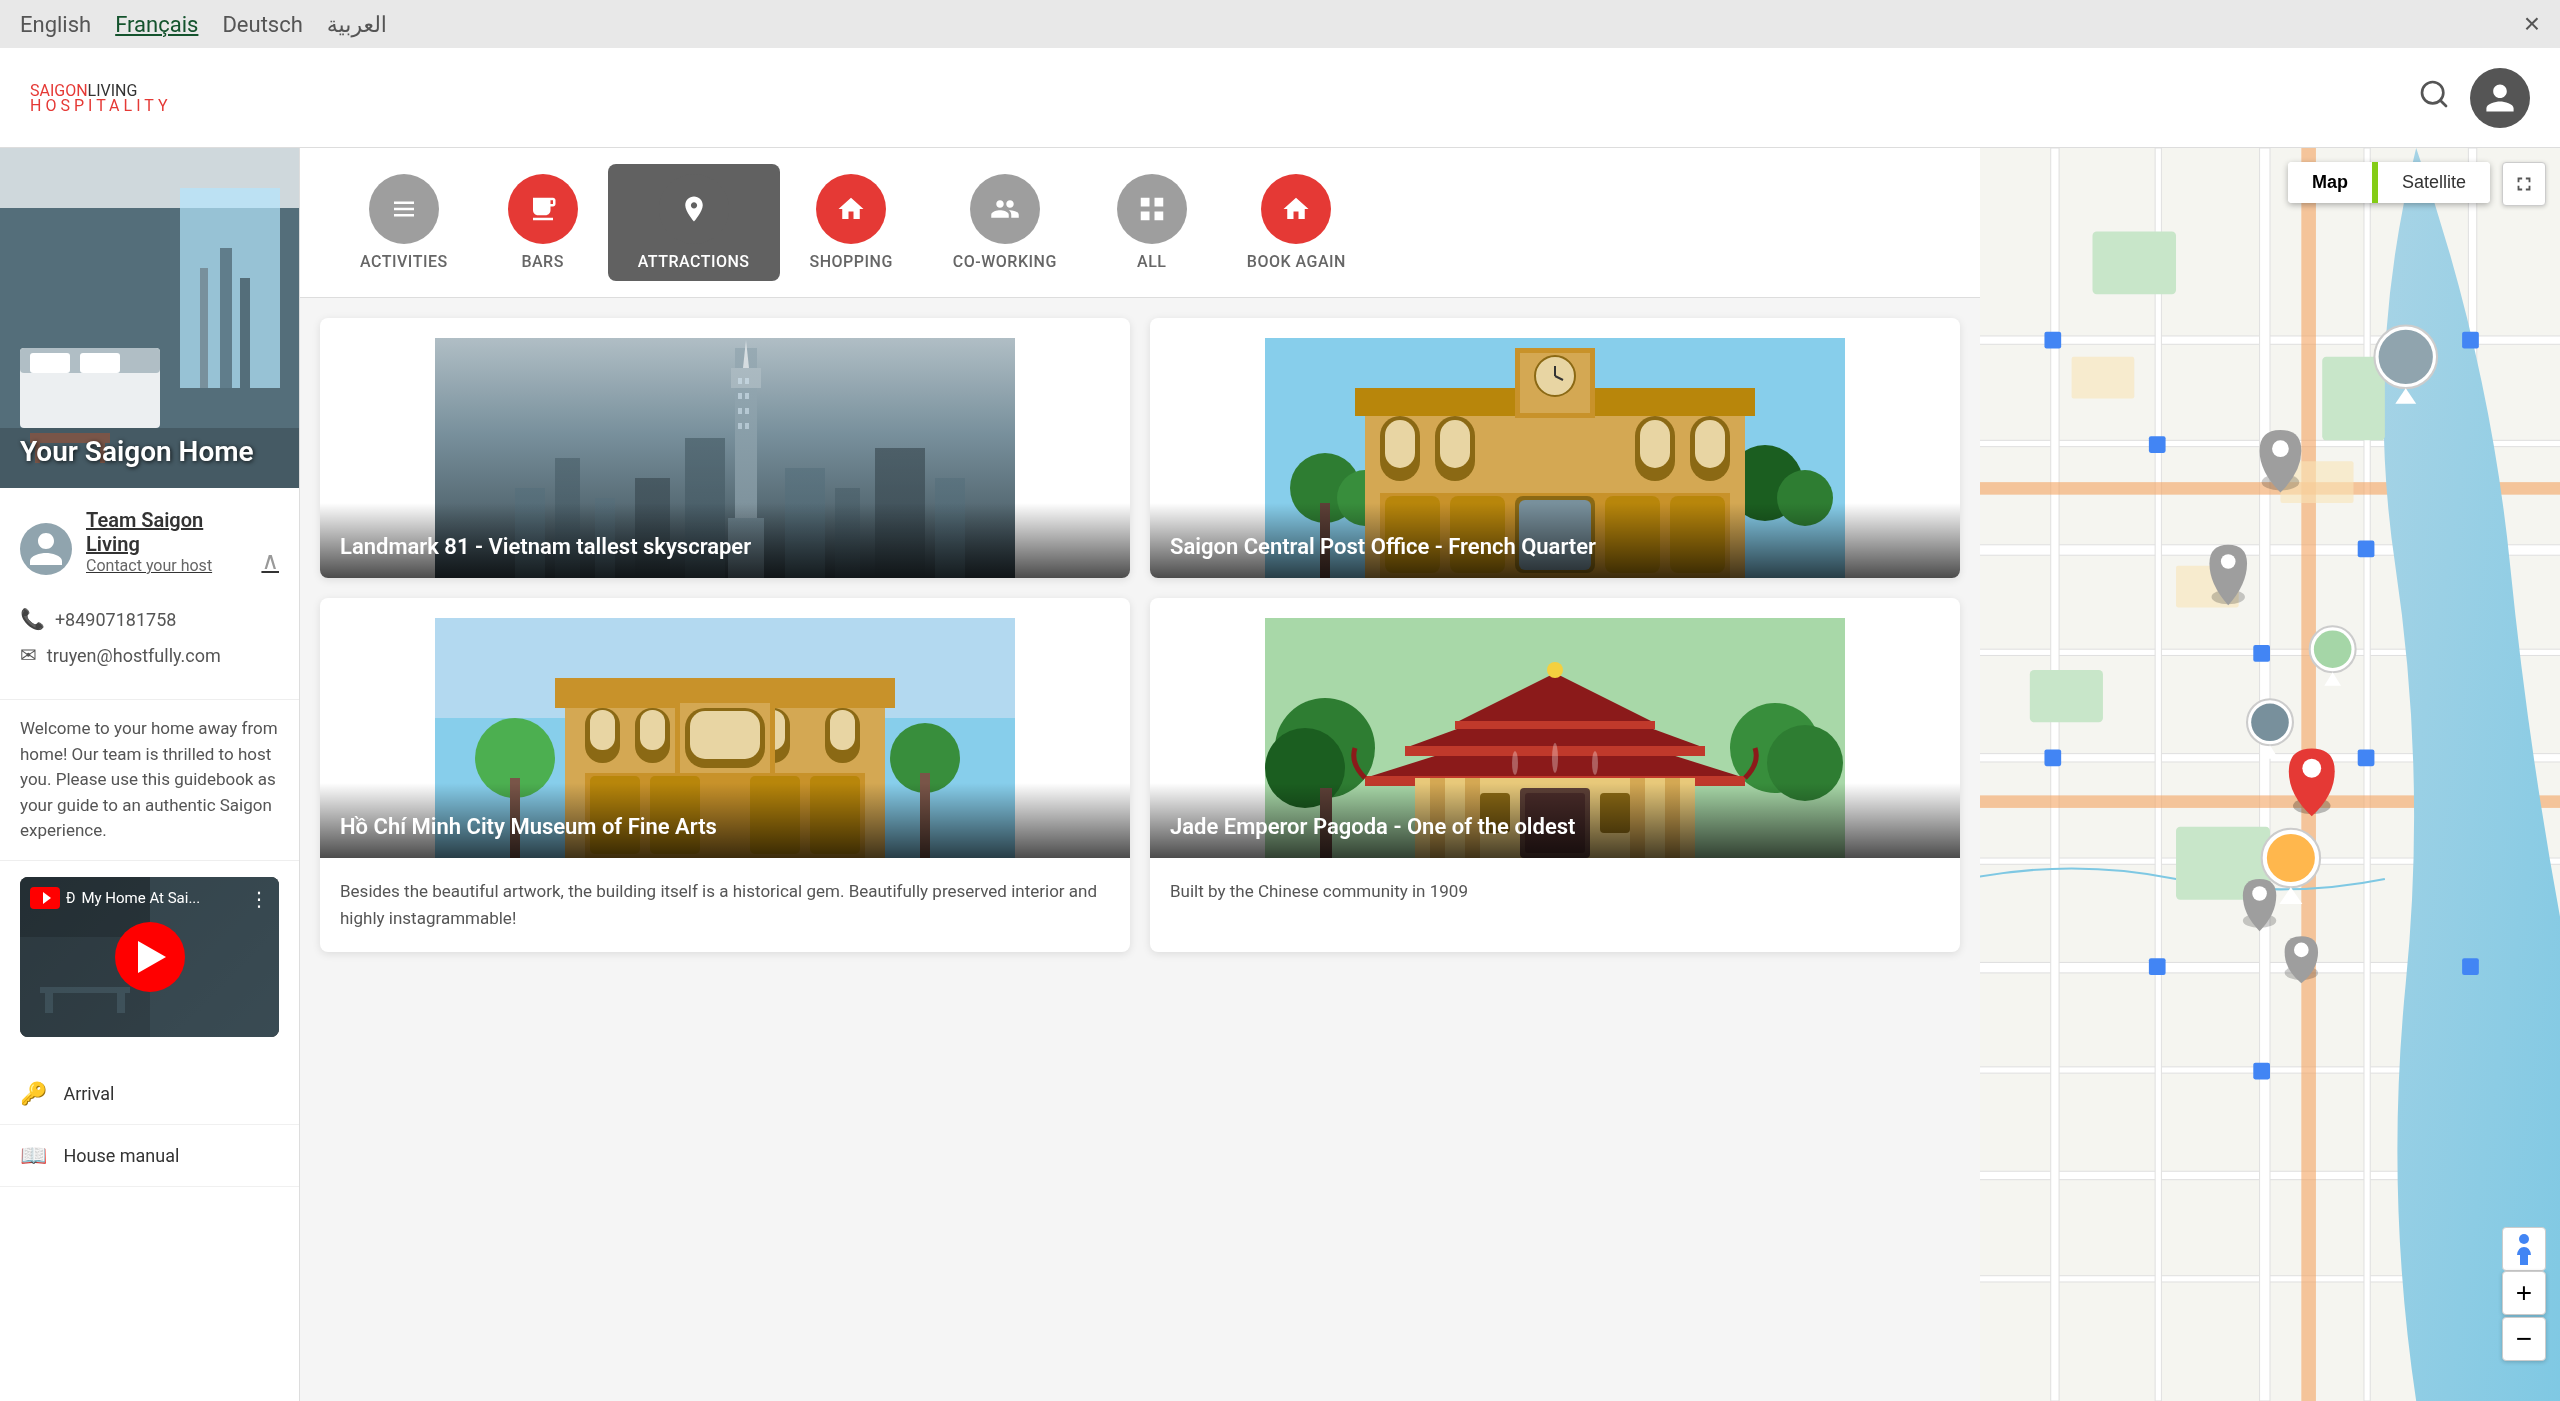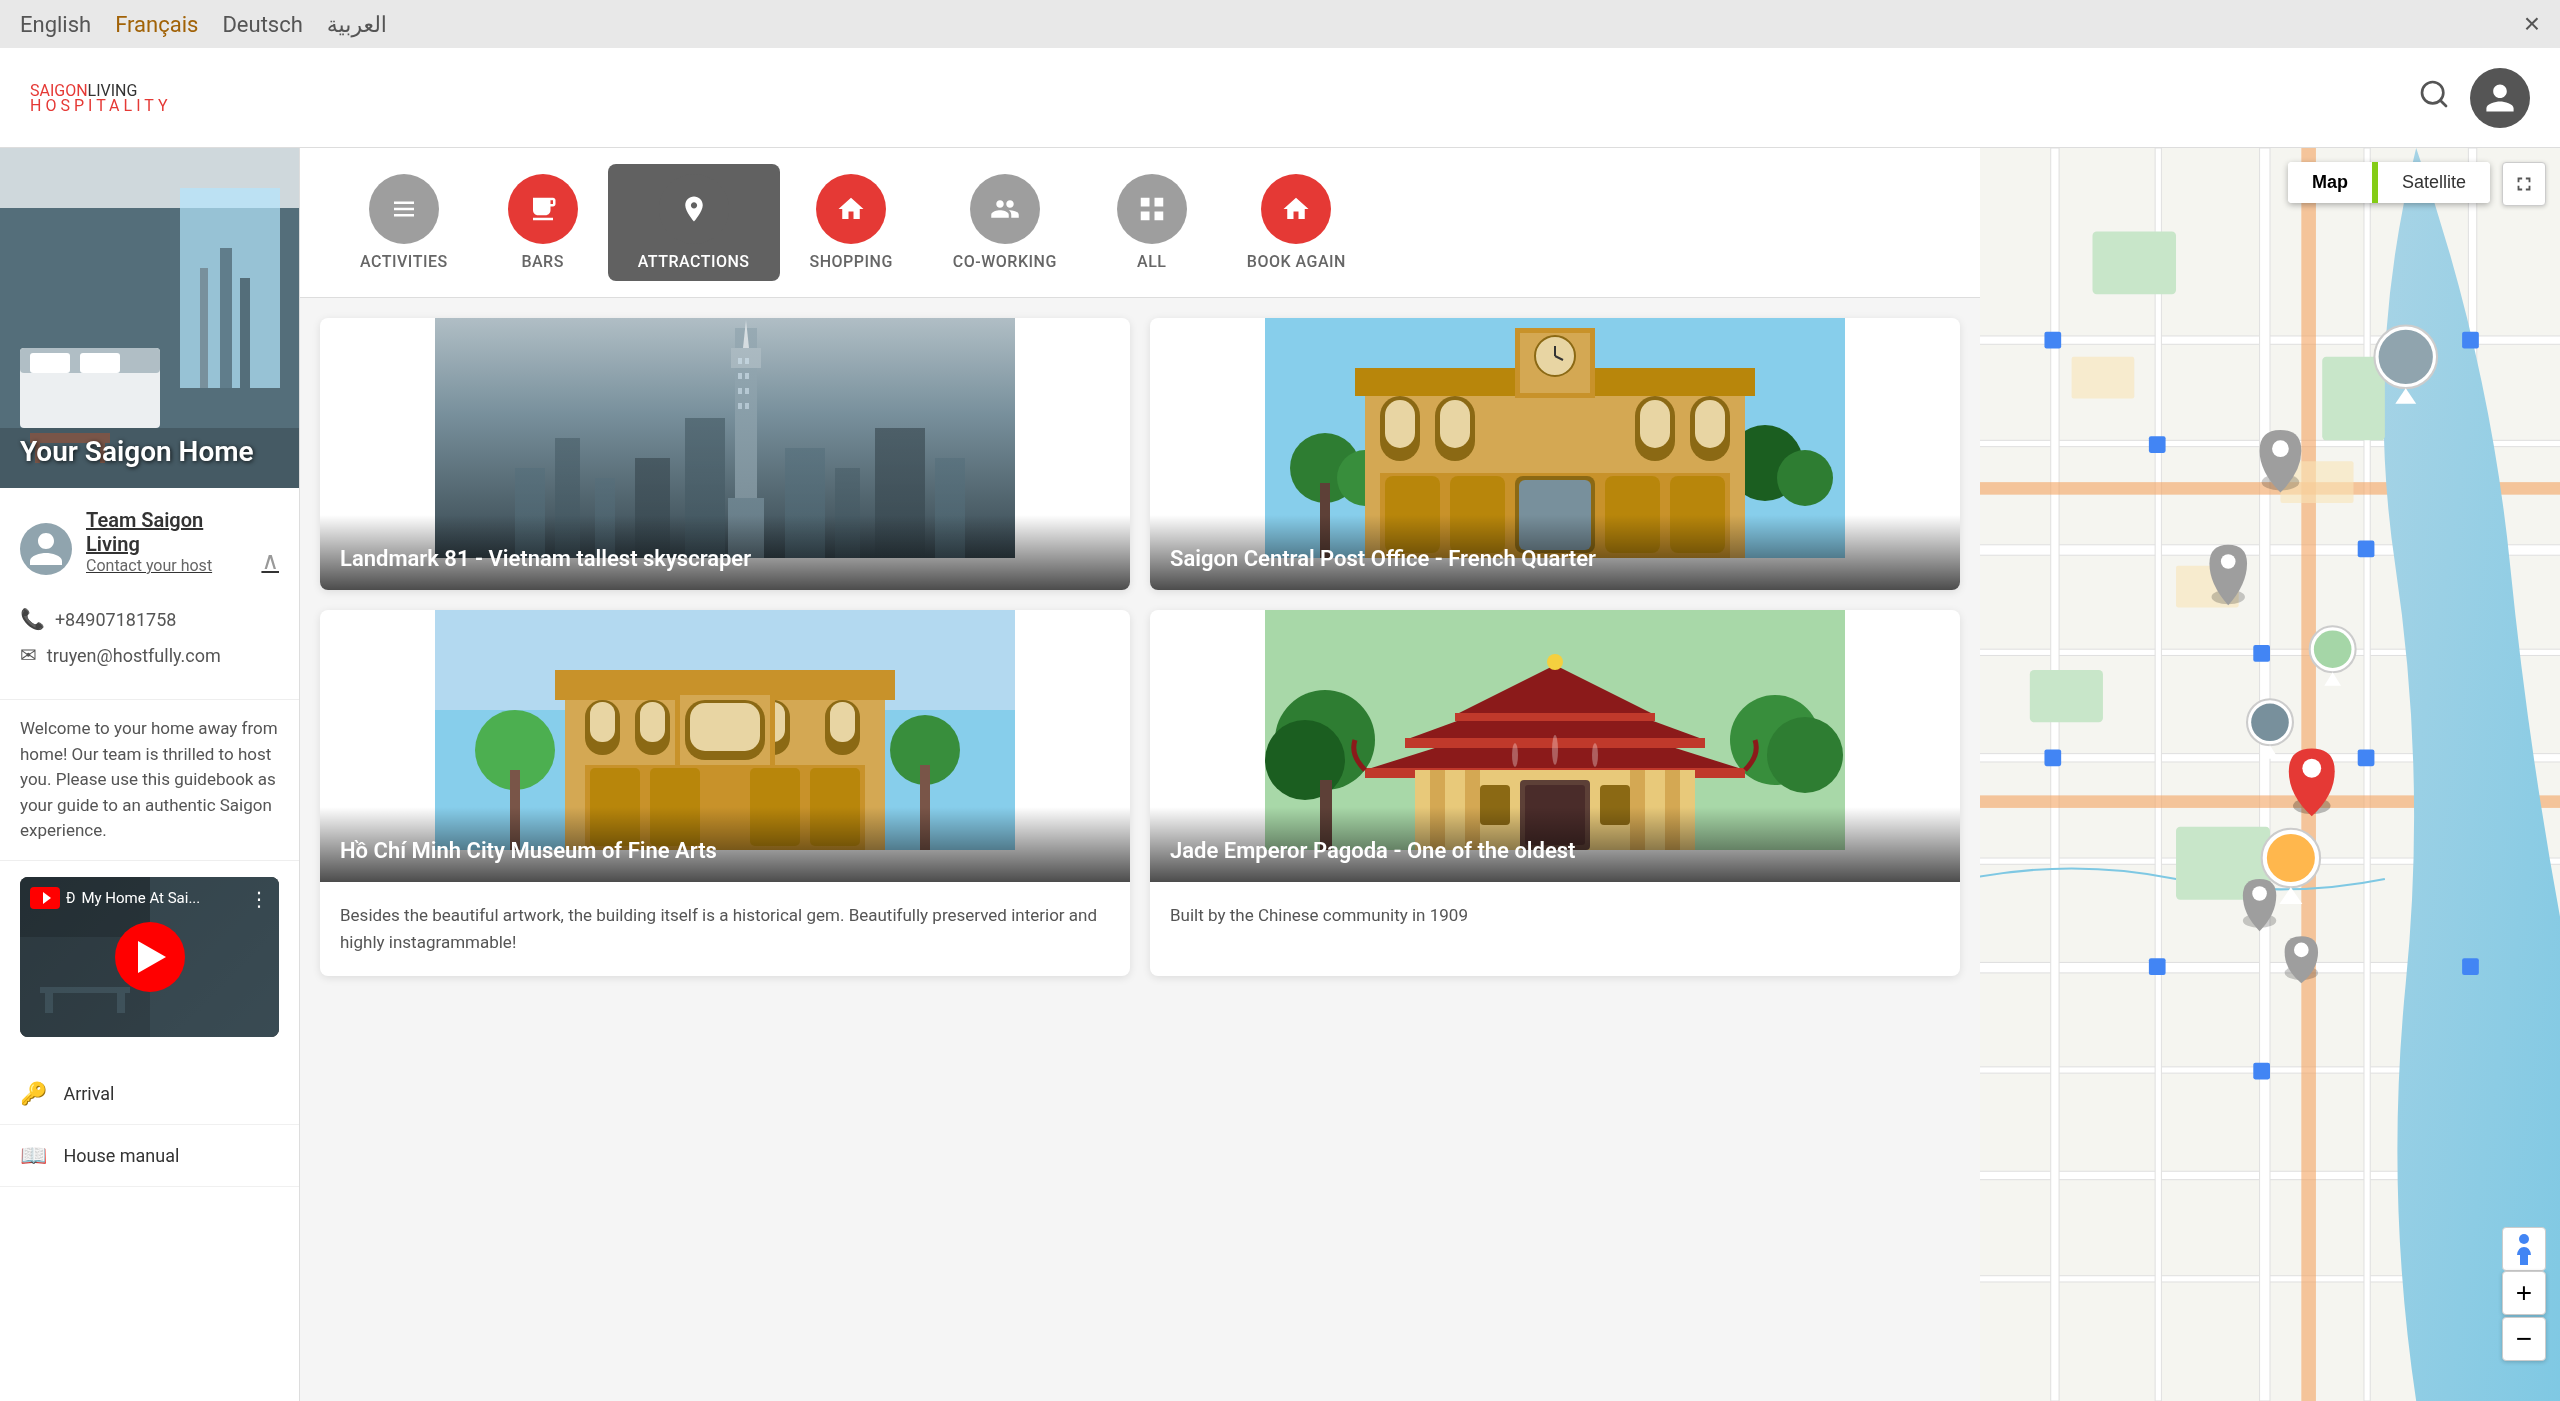--- a/index.html
+++ b/index.html
@@ -14,21 +14,21 @@
       gap: 24px;
       height: 48px;
       position: relative;
     }
     .lang-bar a {
       font-size: 22px;
       color: #555;
       text-decoration: none;
       cursor: pointer;
     }
-    .lang-bar a.active { color: #a16207; }
+    .lang-bar a.active { color: #14532d; text-decoration: underline; }
     .lang-bar a.arabic { direction: rtl; }
     .lang-bar .close-btn {
       position: absolute;
       right: 20px;
       font-size: 28px;
       color: #555;
       cursor: pointer;
       background: none;
       border: none;
     }
@@ -328,23 +328,24 @@
 
     .place-card {
       background: white;
       border-radius: 8px;
       overflow: hidden;
       box-shadow: 0 2px 8px rgba(0,0,0,0.1);
       cursor: pointer;
     }
     .place-img {
       width: 100%;
-      height: 272px;
+      height: 240px;
       position: relative;
       overflow: hidden;
+      margin-top: 20px;
     }
 
     .place-title-overlay {
       position: absolute;
       bottom: 0;
       left: 0;
       right: 0;
       background: linear-gradient(transparent, rgba(0,0,0,0.7));
       padding: 30px 20px 16px;
       color: white;

